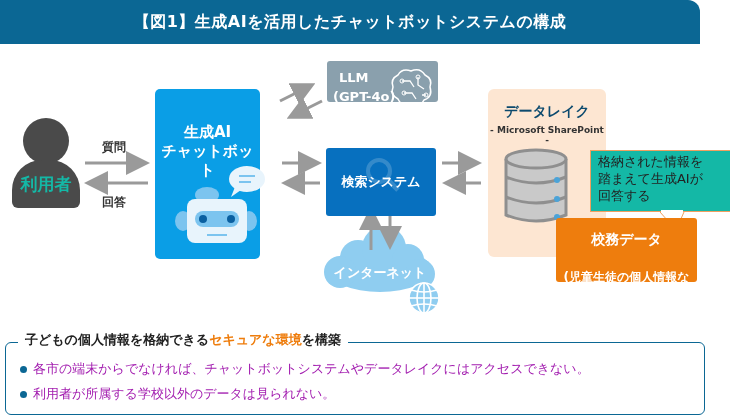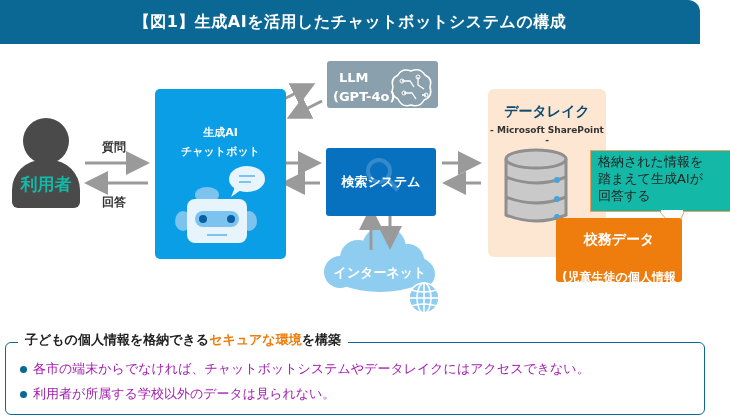--- a/index.html
+++ b/index.html
@@ -7,35 +7,35 @@
          font-family:"DejaVu Sans", sans-serif; }
   .abs { position:absolute; }
   .header { left:0; top:0; width:700px; height:44px; background:#0b6794;
             border-radius:0 12px 0 0; color:#fff; font-weight:bold; font-size:16px;
             display:flex; align-items:center; justify-content:center; letter-spacing:0.5px; }
   .user-head { left:23px; top:118px; width:46px; height:46px; border-radius:50%; background:#4a4a4a; }
   .user-body { left:12px; top:160px; width:68px; height:48px; background:#4a4a4a;
                border-radius:30px 30px 6px 6px; color:#14b8a6; font-weight:bold; font-size:17px;
                display:flex; align-items:center; justify-content:center; }
   .lbl { font-size:12px; font-weight:bold; color:#333; }
-  .chat-box { left:155px; top:89px; width:131px; height:170px; background:#0a9ee6;
-              border-radius:5px; color:#fff; font-weight:bold; font-size:11px;
+  .chat-box { left:155px; top:89px; width:105px; height:170px; background:#0a9ee6;
+              border-radius:5px; color:#fff; font-weight:bold; font-size:15px;
               text-align:center; line-height:19px; }
-  .llm-box { left:327px; top:61px; width:111px; height:47px; background:#8aa0ad;
+  .llm-box { left:327px; top:61px; width:111px; height:41px; background:#8aa0ad;
              border-radius:3px; color:#fff; font-weight:bold; font-size:13px; }
   .search-box { left:326px; top:148px; width:110px; height:68px; background:#0770bf;
                 border-radius:3px; color:#fff; font-weight:bold; font-size:13px;
                 display:flex; align-items:center; justify-content:center; }
   .lake-box { left:488px; top:89px; width:118px; height:168px; background:#fde6d2; border-radius:6px; }
   .lake-title { width:100%; text-align:center; color:#0c4a6e; font-weight:bold; font-size:14px; }
   .lake-sub { width:100%; text-align:center; color:#333; font-weight:bold; font-size:9px; }
   .callout { left:590px; top:150px; width:164px; height:62px; background:#14b8a6;
              border:1px solid #f0a060; border-right:none; font-size:13px; line-height:17px;
              color:#222; padding:2px 6px 0 7px; box-sizing:border-box; }
-  .school-box { left:556px; top:218px; width:126px; height:64px; background:#ee7d0d;
+  .school-box { left:556px; top:218px; width:141px; height:64px; background:#ee7d0d;
                 border-radius:3px; color:#fff; text-align:center; }
   .school-title { font-weight:bold; font-size:14px; margin-top:13px; }
   .school-sub { font-weight:bold; font-size:12px; margin-top:20px; }
   .cloud-text { left:325px; top:264px; width:110px; text-align:center; color:#fff;
                 font-weight:bold; font-size:13px; }
   .note-box { left:5px; top:342px; width:700px; height:73px; border:1.5px solid #0b6794;
               border-radius:6px; box-sizing:border-box; }
   .note-title { left:18px; top:331px; background:#fff; padding:0 7px; font-size:13px;
                 font-weight:bold; color:#222; }
   .note-title .hl { color:#ee7d0d; }

